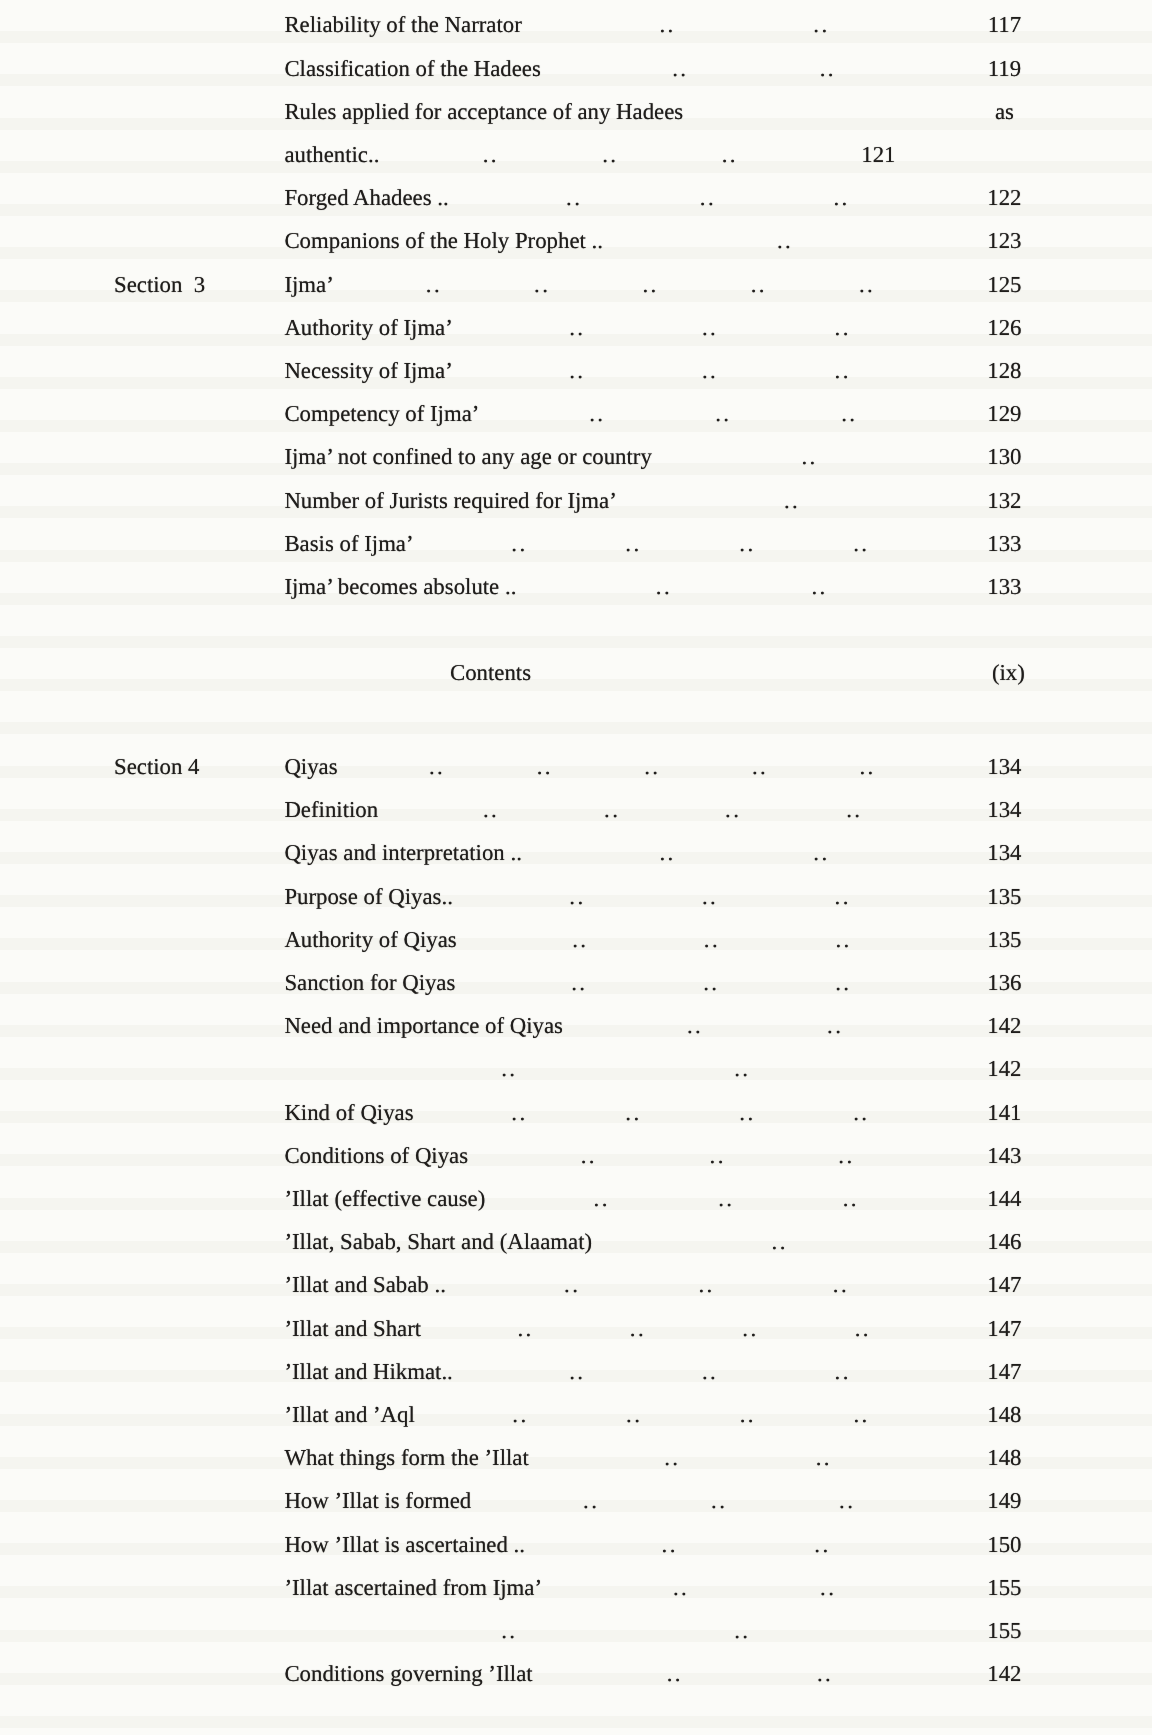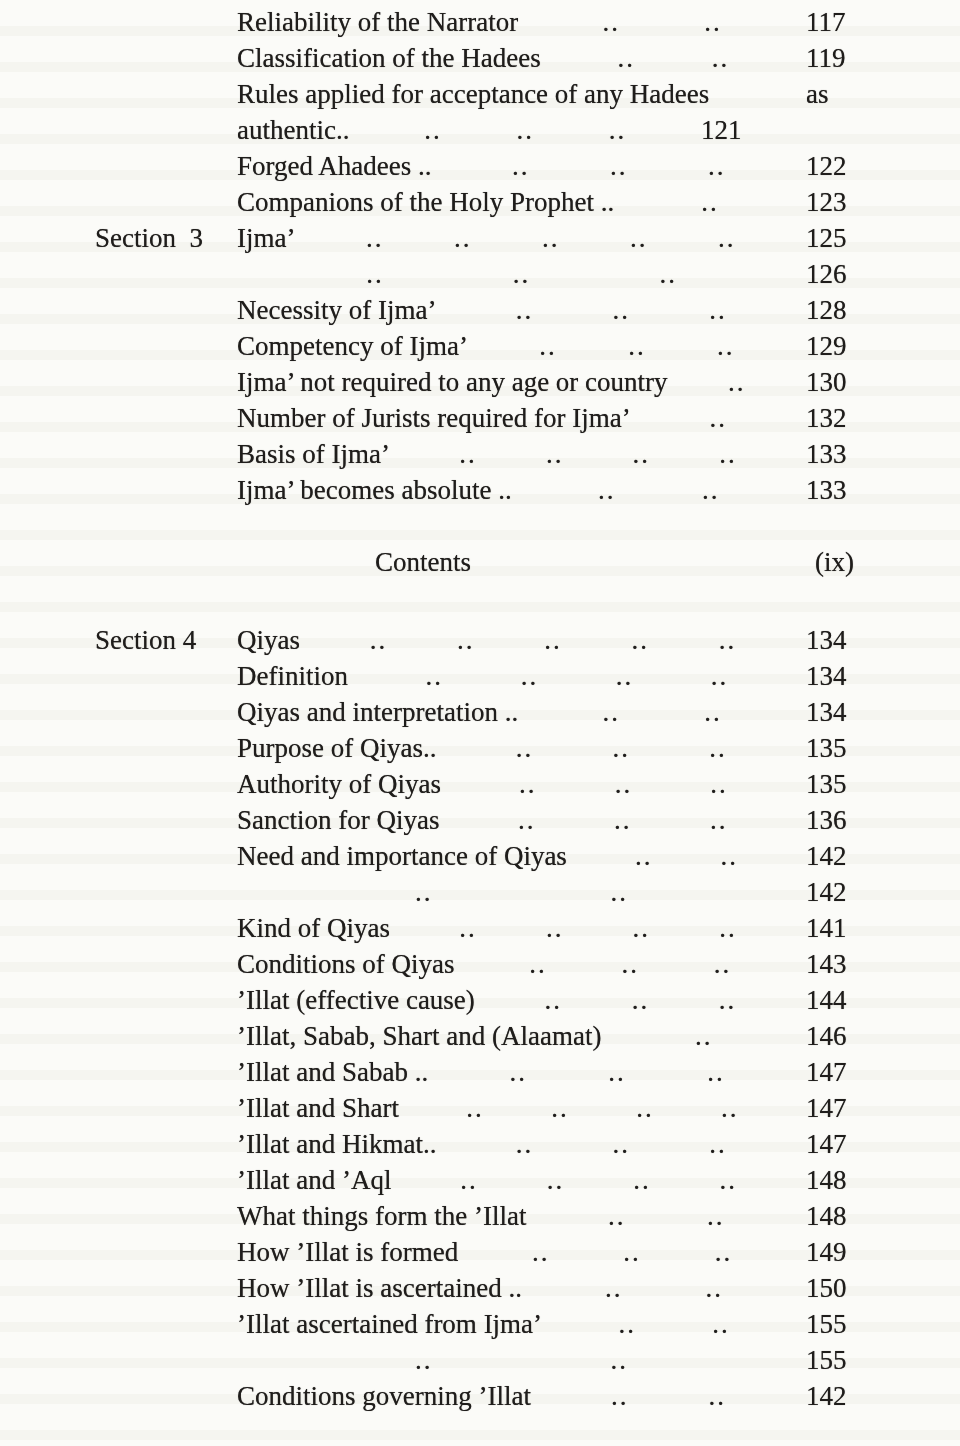--- a/index.html
+++ b/index.html
@@ -10,42 +10,42 @@
   }
   .page{
     box-sizing:border-box;
     width:960px;height:1446px;
     padding:4px 92px 0 95px;
     background:
       repeating-linear-gradient(180deg,
         #fbfbf8 0px, #fbfbf8 26px,
         #f5f5f0 26px, #f5f5f0 36px);
     color:#1f1d1b;
-    font-size:27px;
+    font-size:19px;
     text-shadow:0 0 0.7px rgba(32,30,28,0.75);
   }
   .toc-block{display:block;}
   .row{
     display:flex;
     align-items:baseline;
     height:36px;
     line-height:36px;
     white-space:pre;
   }
   .sec{flex:0 0 142px;width:142px;overflow:visible;}
   .title{flex:0 0 auto;}
   .leader{
     flex:1 1 auto;
     display:flex;
     justify-content:space-evenly;
     align-items:baseline;
     overflow:hidden;
   }
   .dot-group{letter-spacing:2px;}
-  .pg{flex:0 0 auto;min-width:62px;text-align:left;}
+  .pg{flex:0 0 auto;min-width:62px;text-align:center;}
   .pg.shift{margin-right:105px;font-family:Liberation Serif, serif;}
   .heading{
     position:relative;
     height:36px;line-height:36px;
     margin-top:36px;
     margin-bottom:42px;
   }
   .heading-title{position:absolute;left:280px;}
   .heading-page{position:absolute;right:14px;}
 </style>
@@ -55,24 +55,24 @@
 <div class="page">
 
   <div class="toc-block" id="toc-top">
       <div class="row"><span class="sec"></span><span class="title">Reliability of the Narrator</span><span class="leader"><span class="dot-group">..</span><span class="dot-group">..</span></span><span class="pg">117</span></div>
       <div class="row"><span class="sec"></span><span class="title">Classification of the Hadees</span><span class="leader"><span class="dot-group">..</span><span class="dot-group">..</span></span><span class="pg">119</span></div>
       <div class="row"><span class="sec"></span><span class="title">Rules applied for acceptance of any Hadees</span><span class="leader"></span><span class="pg">as</span></div>
       <div class="row"><span class="sec"></span><span class="title">authentic..</span><span class="leader"><span class="dot-group">..</span><span class="dot-group">..</span><span class="dot-group">..</span></span><span class="pg shift">121</span></div>
       <div class="row"><span class="sec"></span><span class="title">Forged Ahadees ..</span><span class="leader"><span class="dot-group">..</span><span class="dot-group">..</span><span class="dot-group">..</span></span><span class="pg">122</span></div>
       <div class="row"><span class="sec"></span><span class="title">Companions of the Holy Prophet ..</span><span class="leader"><span class="dot-group">..</span></span><span class="pg">123</span></div>
       <div class="row"><span class="sec">Section  3</span><span class="title">Ijma’</span><span class="leader"><span class="dot-group">..</span><span class="dot-group">..</span><span class="dot-group">..</span><span class="dot-group">..</span><span class="dot-group">..</span></span><span class="pg">125</span></div>
-      <div class="row"><span class="sec"></span><span class="leader"><span class="dot-group">..</span><span class="dot-group">..</span><span class="dot-group">..</span></span><span class="pg">126</span></div>
+      <div class="row"><span class="sec"></span><span class="title">Authority of Ijma’</span><span class="leader"><span class="dot-group">..</span><span class="dot-group">..</span><span class="dot-group">..</span></span><span class="pg">126</span></div>
       <div class="row"><span class="sec"></span><span class="title">Necessity of Ijma’</span><span class="leader"><span class="dot-group">..</span><span class="dot-group">..</span><span class="dot-group">..</span></span><span class="pg">128</span></div>
       <div class="row"><span class="sec"></span><span class="title">Competency of Ijma’</span><span class="leader"><span class="dot-group">..</span><span class="dot-group">..</span><span class="dot-group">..</span></span><span class="pg">129</span></div>
-      <div class="row"><span class="sec"></span><span class="title">Ijma’ not required to any age or country</span><span class="leader"><span class="dot-group">..</span></span><span class="pg">130</span></div>
+      <div class="row"><span class="sec"></span><span class="title">Ijma’ not confined to any age or country</span><span class="leader"><span class="dot-group">..</span></span><span class="pg">130</span></div>
       <div class="row"><span class="sec"></span><span class="title">Number of Jurists required for Ijma’</span><span class="leader"><span class="dot-group">..</span></span><span class="pg">132</span></div>
       <div class="row"><span class="sec"></span><span class="title">Basis of Ijma’</span><span class="leader"><span class="dot-group">..</span><span class="dot-group">..</span><span class="dot-group">..</span><span class="dot-group">..</span></span><span class="pg">133</span></div>
       <div class="row"><span class="sec"></span><span class="title">Ijma’ becomes absolute ..</span><span class="leader"><span class="dot-group">..</span><span class="dot-group">..</span></span><span class="pg">133</span></div>
     </div>
 
   <div class="heading">
     <span class="heading-title">Contents</span>
     <span class="heading-page">(ix)</span>
   </div>
 

